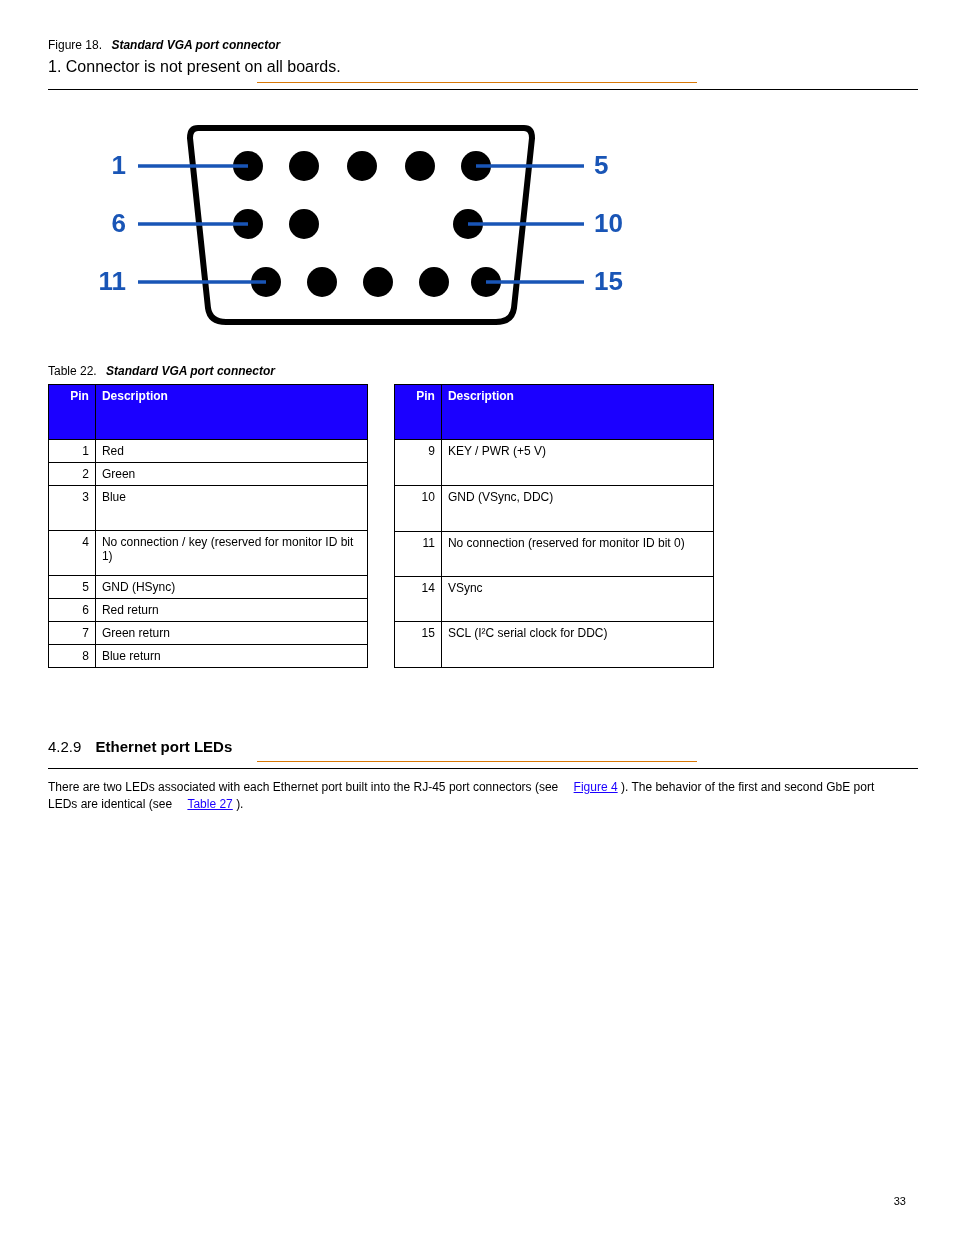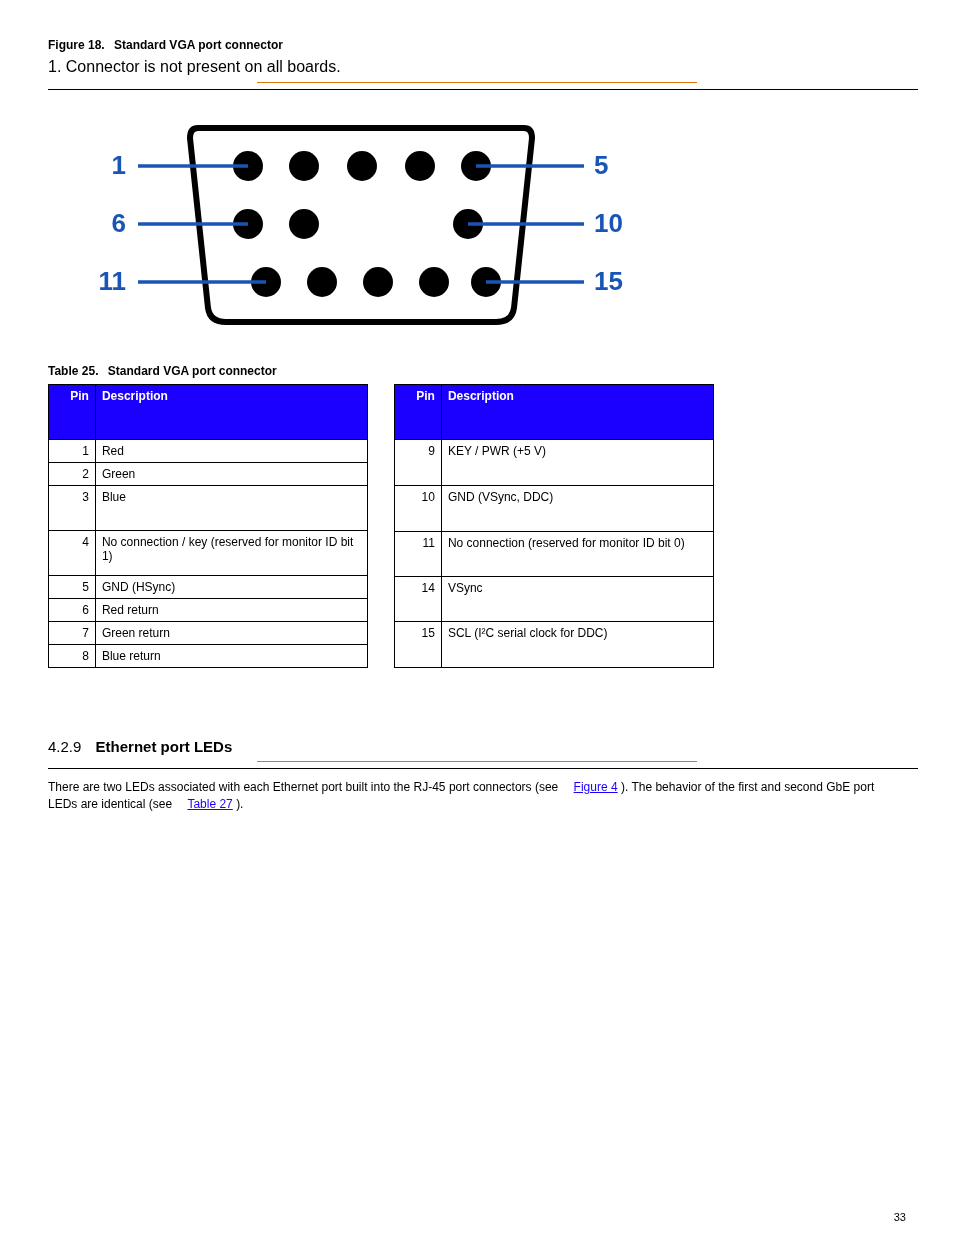--- a/index.html
+++ b/index.html
@@ -15,22 +15,22 @@
     background:#fff;
     font-family:"Helvetica Neue",Arial,sans-serif;
     color:var(--ink);
     position:relative;
     box-sizing:border-box;
     padding:38px 48px 0 48px;
   }
   .article{font-size:12px;}
 
   .figmeta{font-size:12px;margin-bottom:6px;}
-  .figmeta .figno{font-weight:700;margin-right:6px;}
-  .figmeta .figlabel{font-weight:700;}
+  .figmeta .figno{font-weight:400;margin-right:6px;}
+  .figmeta .figlabel{font-weight:700;font-style:italic;}
   .tnote{font-size:16px;margin-bottom:4px;}
   .orange-rule{
     height:0;border:0;border-top:1px solid var(--rule);
     width:440px;margin:6px auto 4px auto;
   }
   .black-rule{
     height:0;border:0;border-top:1px solid #000;
     width:870px;margin:6px 0 10px 0;
   }
 
@@ -61,21 +61,21 @@
   .pintable .tall td{height:36px;}
 
   .section2{margin-top:70px;}
   .bodytext{font-size:12px;line-height:1.45;margin-top:10px;}
   .link{color:var(--accent-blue);text-decoration:underline;cursor:pointer;padding-left:12px;}
   .seclabel{font-weight:400;margin-right:10px;text-align:right;}
   .sectitle{font-weight:700;}
 
   .pagenum{
     position:absolute;
-    bottom:12px;right:48px;
+    bottom:28px;right:48px;
     font-size:11px;
   }
 </style>
 </head>
 <body>
 
 <div class="article">
   <div class="figmeta">
     <span class="figno">Figure 18.</span>
     <span class="figlabel">Standard VGA port connector</span>
@@ -119,21 +119,21 @@
       <text x="48" y="66" font-family="Arial" font-weight="700" font-size="26" fill="#1955b6" text-anchor="end">1</text>
       <text x="48" y="124" font-family="Arial" font-weight="700" font-size="26" fill="#1955b6" text-anchor="end">6</text>
       <text x="48" y="182" font-family="Arial" font-weight="700" font-size="26" fill="#1955b6" text-anchor="end">11</text>
       <text x="516" y="66" font-family="Arial" font-weight="700" font-size="26" fill="#1955b6" text-anchor="start">5</text>
       <text x="516" y="124" font-family="Arial" font-weight="700" font-size="26" fill="#1955b6" text-anchor="start">10</text>
       <text x="516" y="182" font-family="Arial" font-weight="700" font-size="26" fill="#1955b6" text-anchor="start">15</text>
     </svg>
   </div>
 
   <div class="figmeta" style="margin-top:4px;">
-    <span class="figno">Table 25.</span>
+    <span class="figno">Table 22.</span>
     <span class="figlabel">Standard VGA port connector</span>
   </div>
 
   <div class="pintables">
     <table class="pintable left">
       <thead>
         <tr>
           <th class="pincol">Pin</th>
           <th class="desc">Description</th>
         </tr>

